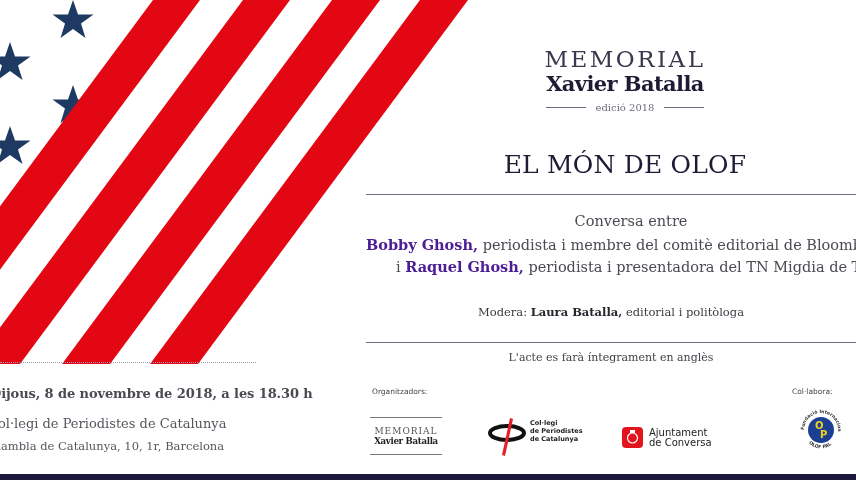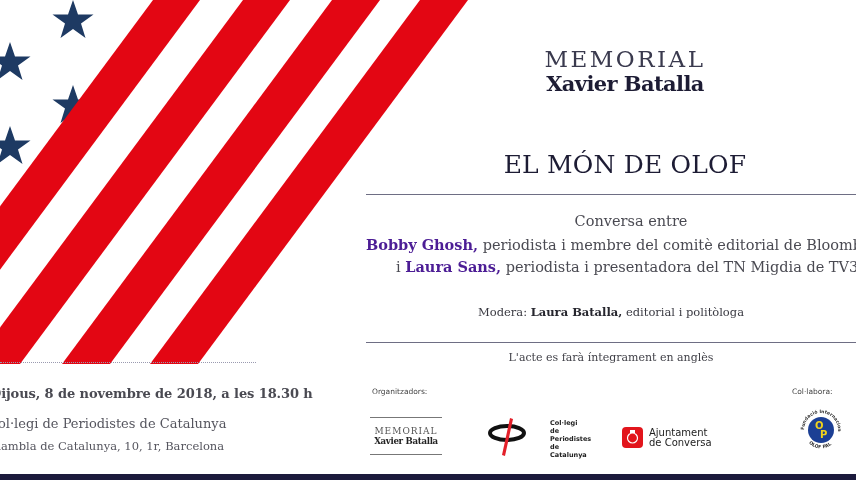--- a/index.html
+++ b/index.html
@@ -38,21 +38,21 @@
 
   .org-label { position: absolute; left: 372px; top: 387px; font-family: "DejaVu Sans", sans-serif; font-size: 7.5px; color: #444; }
   .collab-label { position: absolute; left: 792px; top: 387px; font-family: "DejaVu Sans", sans-serif; font-size: 7.5px; color: #444; }
 
   .logo-memorial { position: absolute; left: 370px; top: 417px; width: 72px; text-align: center; }
   .logo-memorial .bar { height: 1px; background: #777; }
   .logo-memorial .t1 { font-size: 9px; letter-spacing: 1px; color: #555; margin-top: 8px; line-height: 10px; }
   .logo-memorial .t2 { font-size: 8.6px; font-weight: bold; color: #222; line-height: 11px; letter-spacing: -0.3px; margin-bottom: 7px; }
 
   .logo-col { position: absolute; left: 488px; top: 416px; width: 110px; height: 44px; }
-  .logo-col .txt { position: absolute; left: 42px; top: 3px; font-family: "DejaVu Sans", sans-serif; font-size: 6.5px; font-weight: bold; color: #222; line-height: 8px; margin-left: 20px; }
+  .logo-col .txt { position: absolute; left: 42px; top: 3px; font-family: "DejaVu Sans", sans-serif; font-size: 6.5px; font-weight: bold; color: #222; line-height: 8px; }
 
   .logo-ajb { position: absolute; left: 622px; top: 425px; width: 110px; height: 24px; }
   .logo-ajb .box { position: absolute; left: 0; top: 2px; width: 21px; height: 21px; background: #e2151c; border-radius: 4px; }
   .logo-ajb .txt { position: absolute; left: 27px; top: 3px; font-family: "DejaVu Sans", sans-serif; font-size: 10px; color: #222; line-height: 10px; }
 
   .logo-olof { position: absolute; left: 796px; top: 405px; width: 50px; height: 50px; }
 
   .bottom-bar { position: absolute; left: 0; top: 474px; width: 856px; height: 6px; background: #1c1a3c; }
 </style>
 </head>
@@ -81,28 +81,33 @@
 
 <div class="event-info">
   <div class="event-date">Dijous, 8 de novembre de 2018, a les 18.30 h</div>
   <div class="event-venue">Col·legi de Periodistes de Catalunya</div>
   <div class="event-address">Rambla de Catalunya, 10, 1r, Barcelona</div>
 </div>
 
 <div class="memorial">
   <div class="memorial-top">MEMORIAL</div>
   <div class="memorial-name">Xavier Batalla</div>
+  <div class="edition-row">
+    <span class="ln"></span>
+    <span class="ed">edició 2018</span>
+    <span class="ln"></span>
+  </div>
 </div>
 
 <div class="title">EL MÓN DE OLOF</div>
 <div class="sep sep1"></div>
 
 <div class="conv conv-head">Conversa entre</div>
 <div class="conv conv-l1"><span></span><b>Bobby Ghosh,</b><span> periodista i membre del comitè editorial de Bloomberg</span></div>
-<div class="conv conv-l2"><span>i </span><b>Laura Sans,</b><span> periodista i presentadora del TN Migdia de TV3</span></div>
+<div class="conv conv-l2"><span>i </span><b>Raquel Ghosh,</b><span> periodista i presentadora del TN Migdia de TV3</span></div>
 
 <div class="moderator"><span>Modera: </span><b>Laura Batalla,</b><span> editorial i politòloga</span></div>
 
 <div class="sep sep2"></div>
 <div class="lang-note">L'acte es farà íntegrament en anglès</div>
 
 <div class="org-label">Organitzadors:</div>
 <div class="collab-label">Col·labora:</div>
 
 <div class="logo-memorial">

